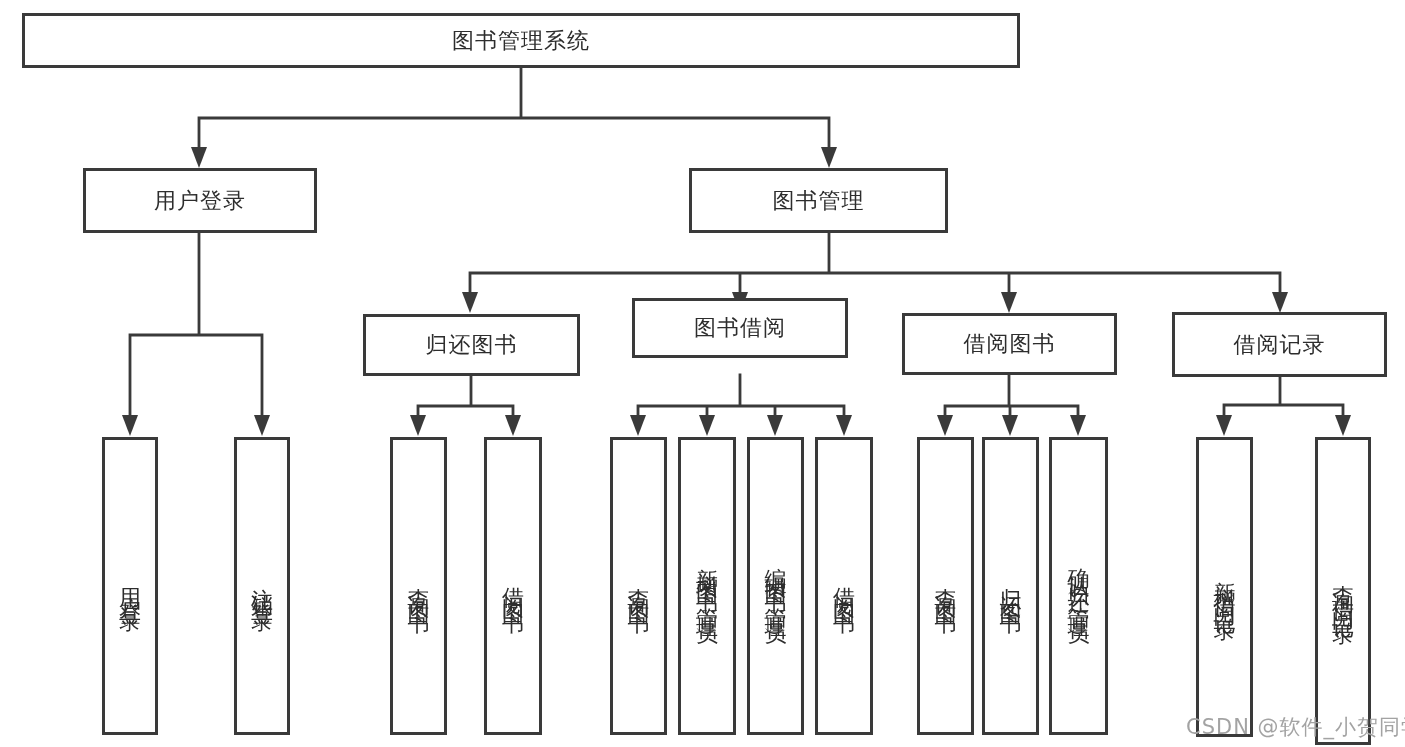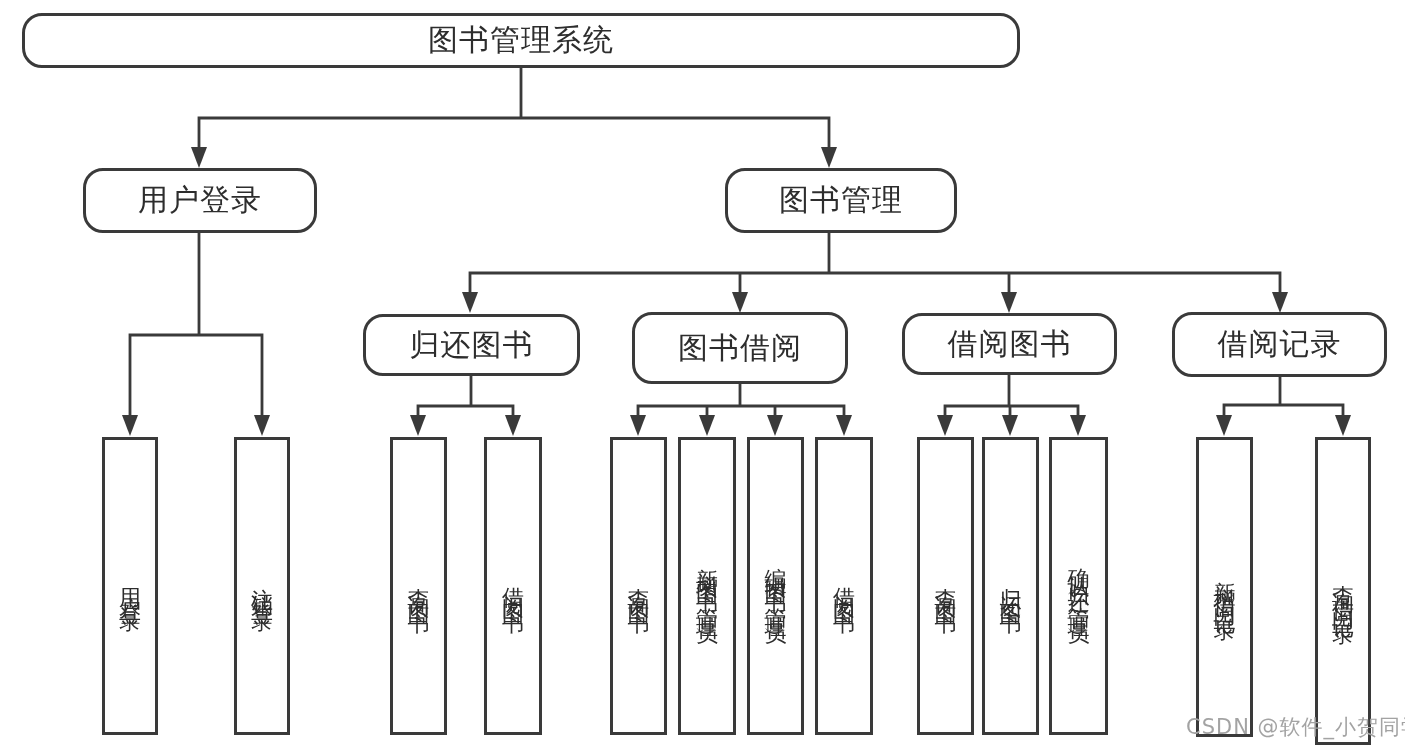--- a/index.html
+++ b/index.html
@@ -22,21 +22,21 @@
   .connectors path{stroke:var(--line);stroke-width:2.8;fill:none;stroke-linecap:square;}
   .connectors polygon{fill:var(--line);stroke:none;}
   .node{
     position:absolute;
     box-sizing:border-box;
     background:var(--box-fill);
     border:3px solid var(--line);
     display:flex;align-items:center;justify-content:center;
     text-align:center;
   }
-  .node.h{font-size:30px;letter-spacing:1px;border-radius:20px;}
+  .node.h{font-size:22px;letter-spacing:1px;}
   .node.v .vt{
     writing-mode:vertical-rl;
     text-orientation:mixed;
     font-size:22px;
     line-height:1.1;
     letter-spacing:8px;
     white-space:nowrap;
   }
   .watermark{
     position:absolute;
@@ -89,28 +89,28 @@
     <polygon points="1335,415 1351,415 1343,436"></polygon>
   </svg>
 
   <div class="node h" style="left:22px;top:13px;width:998px;height:55px">
     <span>图书管理系统</span>
   </div>
 
   <div class="node h" style="left:83px;top:168px;width:234px;height:65px">
     <span>用户登录</span>
   </div>
-  <div class="node h" style="left:725px;top:168px;width:232px;height:65px">
+  <div class="node h" style="left:689px;top:168px;width:259px;height:65px">
     <span>图书管理</span>
   </div>
 
   <div class="node h" style="left:363px;top:314px;width:217px;height:62px">
     <span>归还图书</span>
   </div>
-  <div class="node h" style="left:632px;top:312px;width:216px;height:72px">
+  <div class="node h" style="left:632px;top:298px;width:216px;height:60px">
     <span>图书借阅</span>
   </div>
   <div class="node h" style="left:902px;top:313px;width:215px;height:62px">
     <span>借阅图书</span>
   </div>
   <div class="node h" style="left:1172px;top:312px;width:215px;height:65px">
     <span>借阅记录</span>
   </div>
 
   <div class="node v" style="left:102px;top:437px;width:56px;height:298px">

